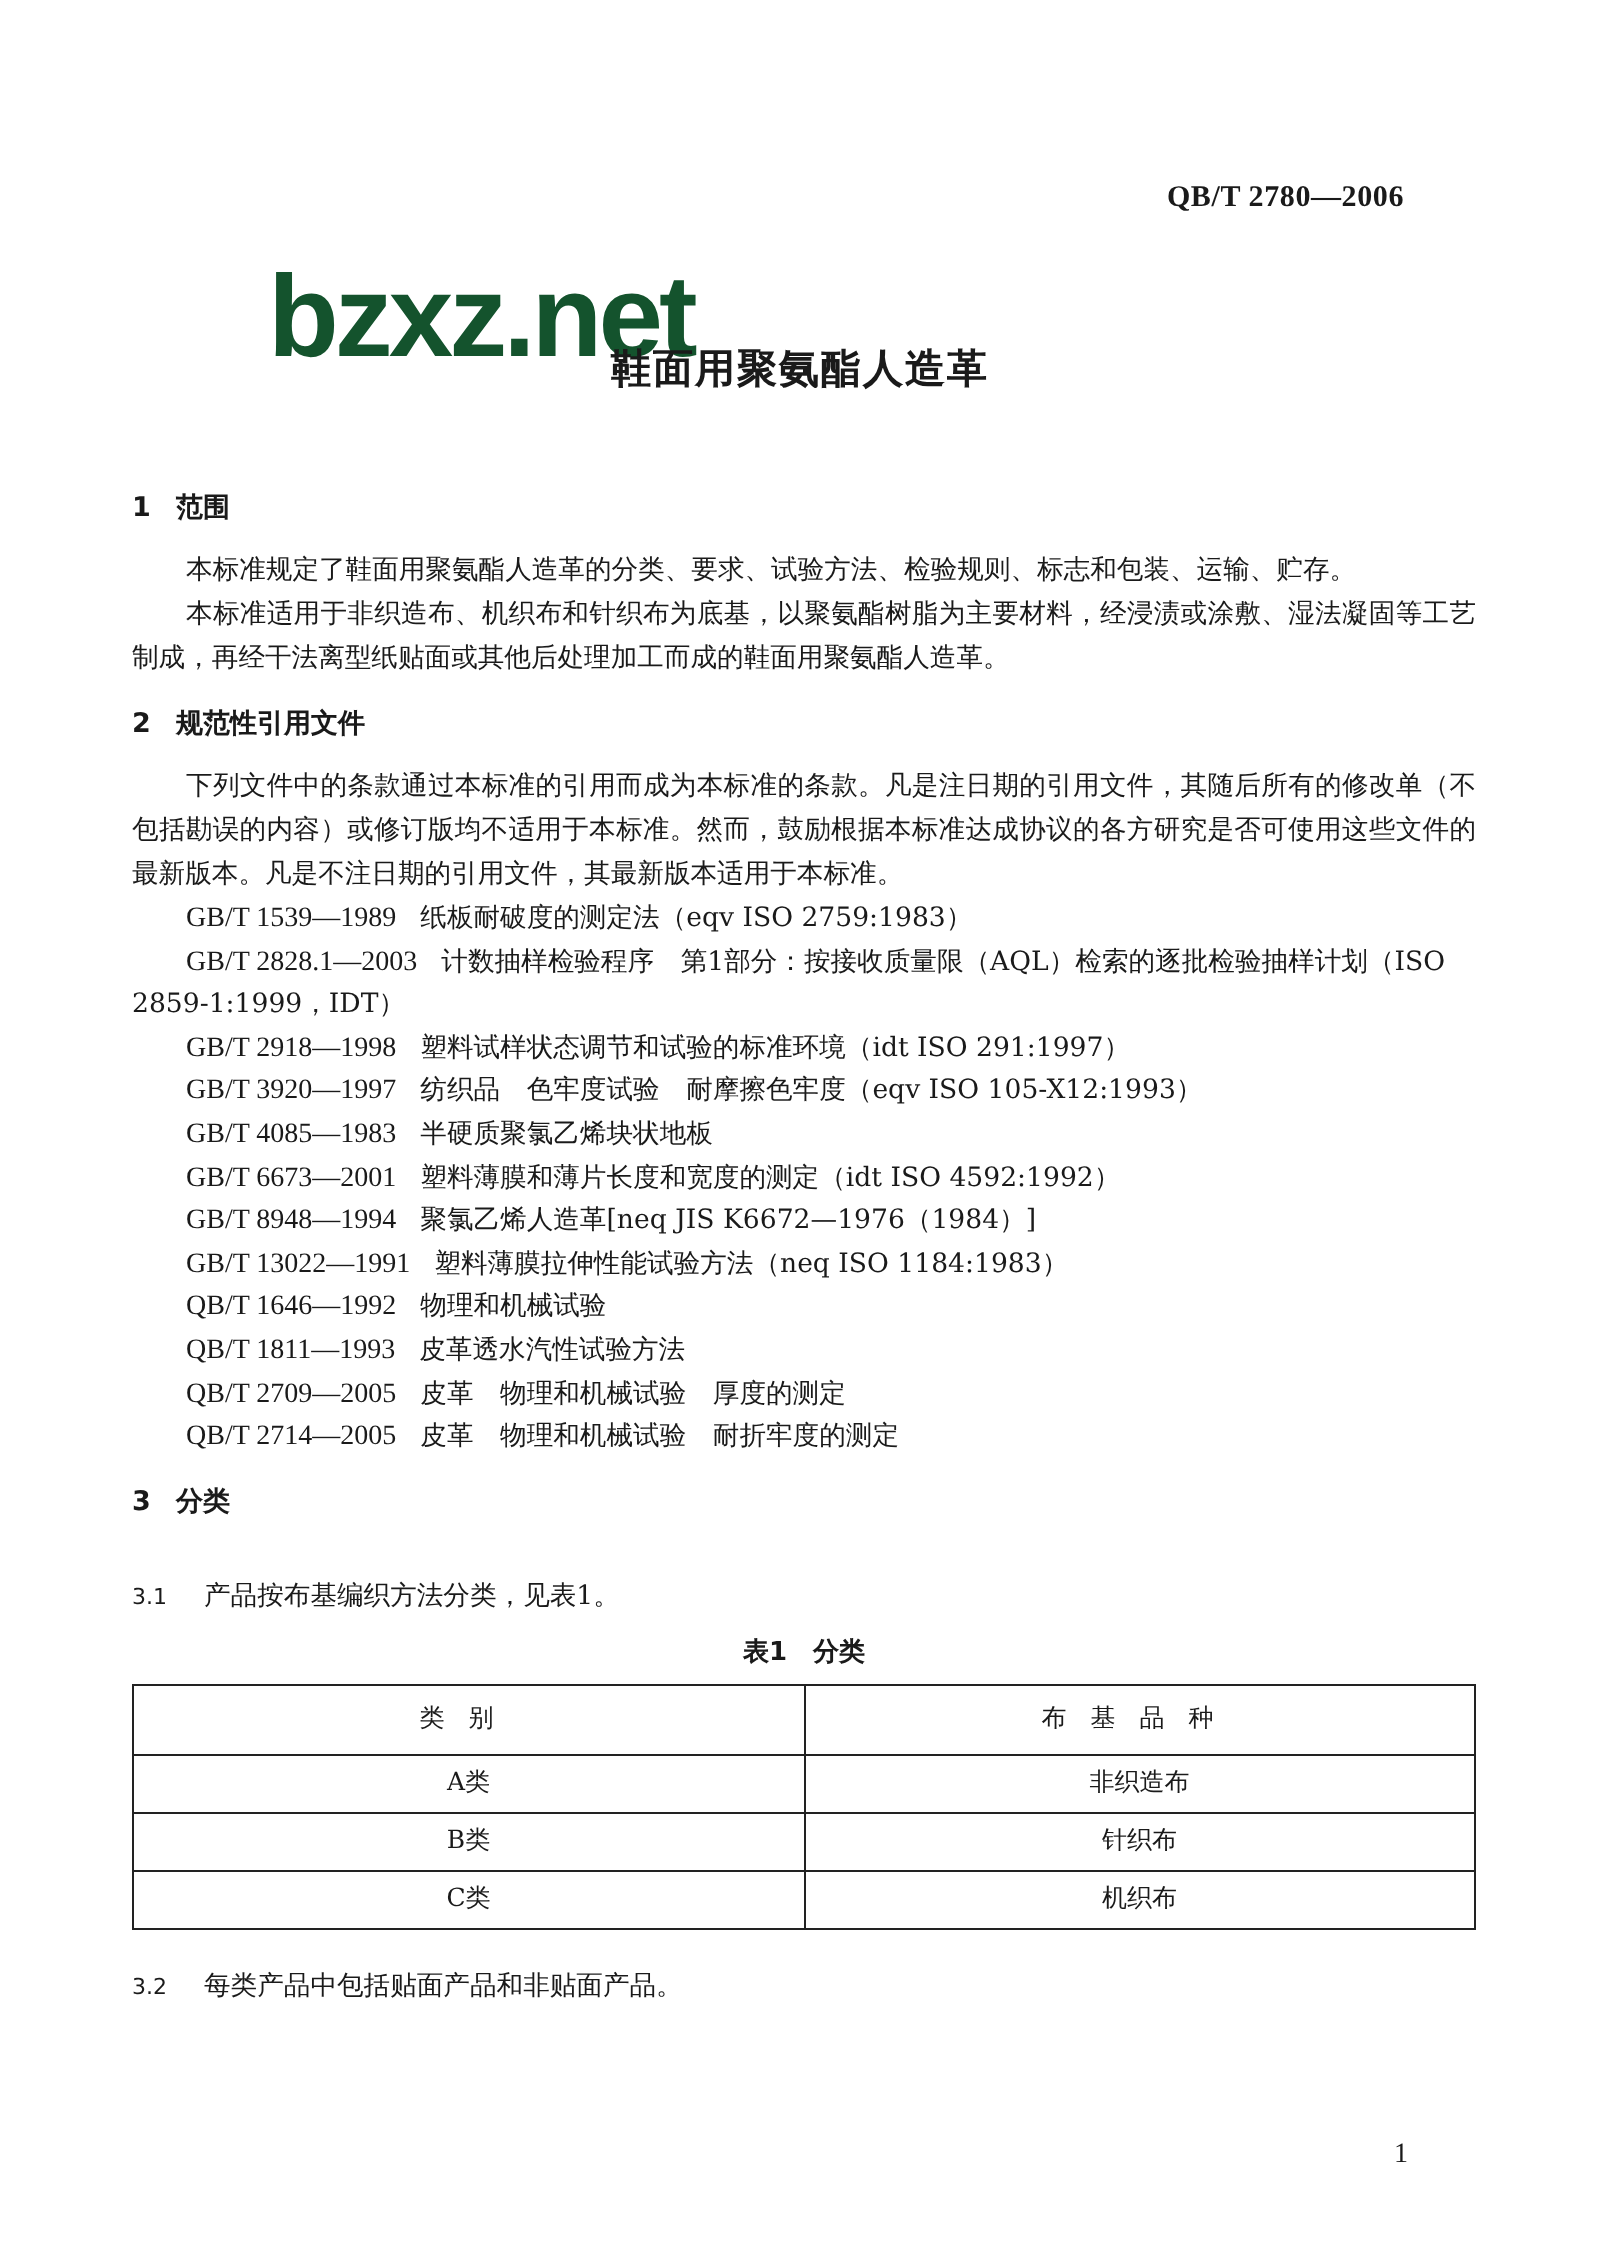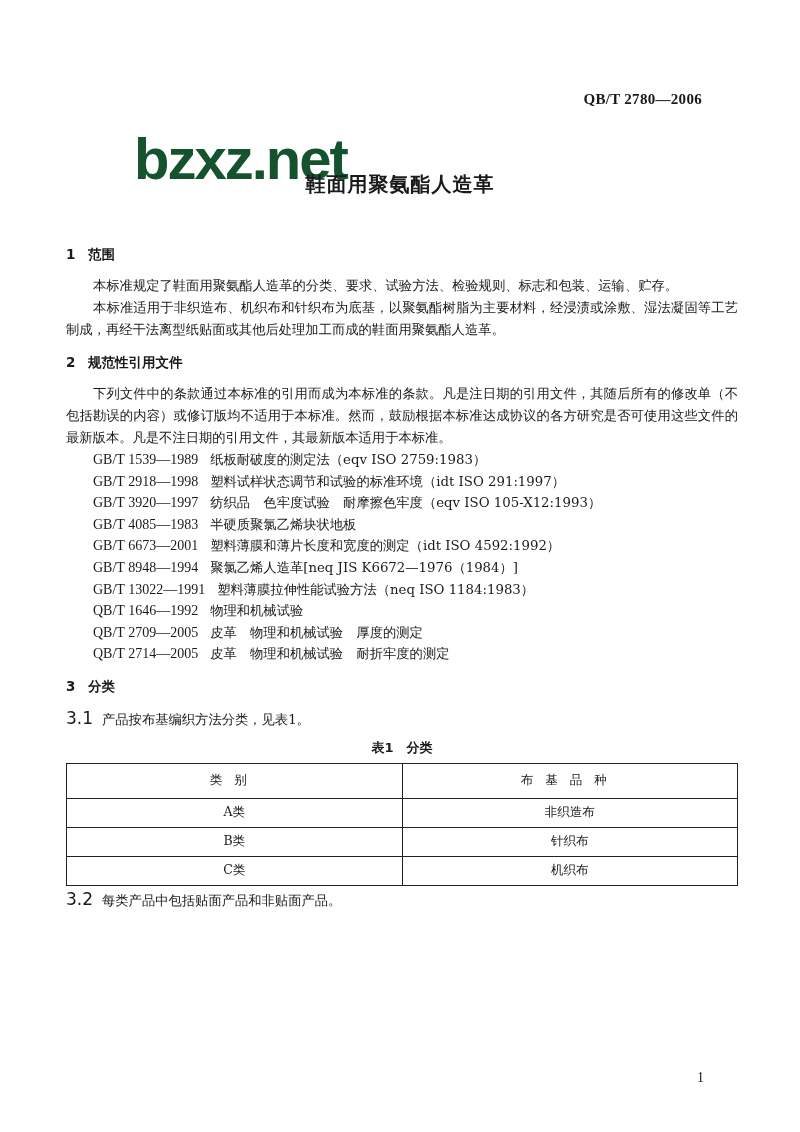--- a/index.html
+++ b/index.html
@@ -26,21 +26,21 @@
   }
   .content { position: absolute; left: 66px; width: 672px; top: 243px; font-size: 13.3px; z-index: 1; }
   .h1 { font-family: "DejaVu Sans", sans-serif; font-weight: bold; font-size: 13.5px; height: 22px; line-height: 22px; }
   .h1 .num { display: inline-block; width: 22px; }
   .p { line-height: 22px; text-indent: 27px; text-align: justify; }
   .ref { line-height: 21.6px; padding-left: 27px; }
   .ref .code { font-family: "Liberation Serif", serif; font-size: 14px; margin-right: 12px; }
   .ref.wrap { padding-left: 0; text-indent: 27px; }
   .gap { height: 10px; }
   .sub { line-height: 22px; }
-  .sub .num { display: inline-block; width: 36px; font-family: "DejaVu Sans", sans-serif; font-size: 17px; }
+  .sub .num { display: inline-block; width: 36px; font-family: "DejaVu Sans", sans-serif; font-size: 11px; margin-top: 16px; }
   .tcap { text-align: center; font-family: "DejaVu Sans", sans-serif; font-weight: bold; font-size: 13px; line-height: 22px; margin-top: 6px; }
   table { border-collapse: collapse; width: 672px; margin-top: 4px; }
   td { border: 1.3px solid #222; height: 26px; text-align: center; font-size: 12.5px; width: 50%; }
   td.hdr { height: 32px; letter-spacing: 12px; margin-left: 29px; }
   .page-no { position: absolute; left: 697px; top: 1070px; font-family: "Liberation Serif", serif; font-size: 14px; }
 </style>
 </head>
 <body>
 
 <div class="std-no">QB/T 2780—2006</div>
@@ -56,27 +56,29 @@
   <div class="p">本标准适用于非织造布、机织布和针织布为底基，以聚氨酯树脂为主要材料，经浸渍或涂敷、湿法凝固等工艺制成，再经干法离型纸贴面或其他后处理加工而成的鞋面用聚氨酯人造革。</div>
   <div class="gap"></div>
 
   <div class="h1">
     <span class="num">2</span><span>规范性引用文件</span>
   </div>
   <div class="gap"></div>
   <div class="p">下列文件中的条款通过本标准的引用而成为本标准的条款。凡是注日期的引用文件，其随后所有的修改单（不包括勘误的内容）或修订版均不适用于本标准。然而，鼓励根据本标准达成协议的各方研究是否可使用这些文件的最新版本。凡是不注日期的引用文件，其最新版本适用于本标准。</div>
 
   <div class="ref"><span class="code">GB/T 1539—1989</span><span>纸板耐破度的测定法（eqv ISO 2759:1983）</span></div>
+  <div class="ref wrap"><span class="code">GB/T 2828.1—2003</span><span>计数抽样检验程序　第1部分：按接收质量限（AQL）检索的逐批检验抽样计划（ISO 2859-1:1999，IDT）</span></div>
   <div class="ref"><span class="code">GB/T 2918—1998</span><span>塑料试样状态调节和试验的标准环境（idt ISO 291:1997）</span></div>
   <div class="ref"><span class="code">GB/T 3920—1997</span><span>纺织品　色牢度试验　耐摩擦色牢度（eqv ISO 105-X12:1993）</span></div>
   <div class="ref"><span class="code">GB/T 4085—1983</span><span>半硬质聚氯乙烯块状地板</span></div>
   <div class="ref"><span class="code">GB/T 6673—2001</span><span>塑料薄膜和薄片长度和宽度的测定（idt ISO 4592:1992）</span></div>
   <div class="ref"><span class="code">GB/T 8948—1994</span><span>聚氯乙烯人造革[neq JIS K6672—1976（1984）]</span></div>
   <div class="ref"><span class="code">GB/T 13022—1991</span><span>塑料薄膜拉伸性能试验方法（neq ISO 1184:1983）</span></div>
   <div class="ref"><span class="code">QB/T 1646—1992</span><span>物理和机械试验</span></div>
+  <div class="ref"><span class="code">QB/T 1811—1993</span><span>皮革透水汽性试验方法</span></div>
   <div class="ref"><span class="code">QB/T 2709—2005</span><span>皮革　物理和机械试验　厚度的测定</span></div>
   <div class="ref"><span class="code">QB/T 2714—2005</span><span>皮革　物理和机械试验　耐折牢度的测定</span></div>
   <div class="gap"></div>
 
   <div class="h1">
     <span class="num">3</span><span>分类</span>
   </div>
   <div class="gap"></div>
   <div class="sub">
     <span class="num">3.1</span><span>产品按布基编织方法分类，见表1。</span>

